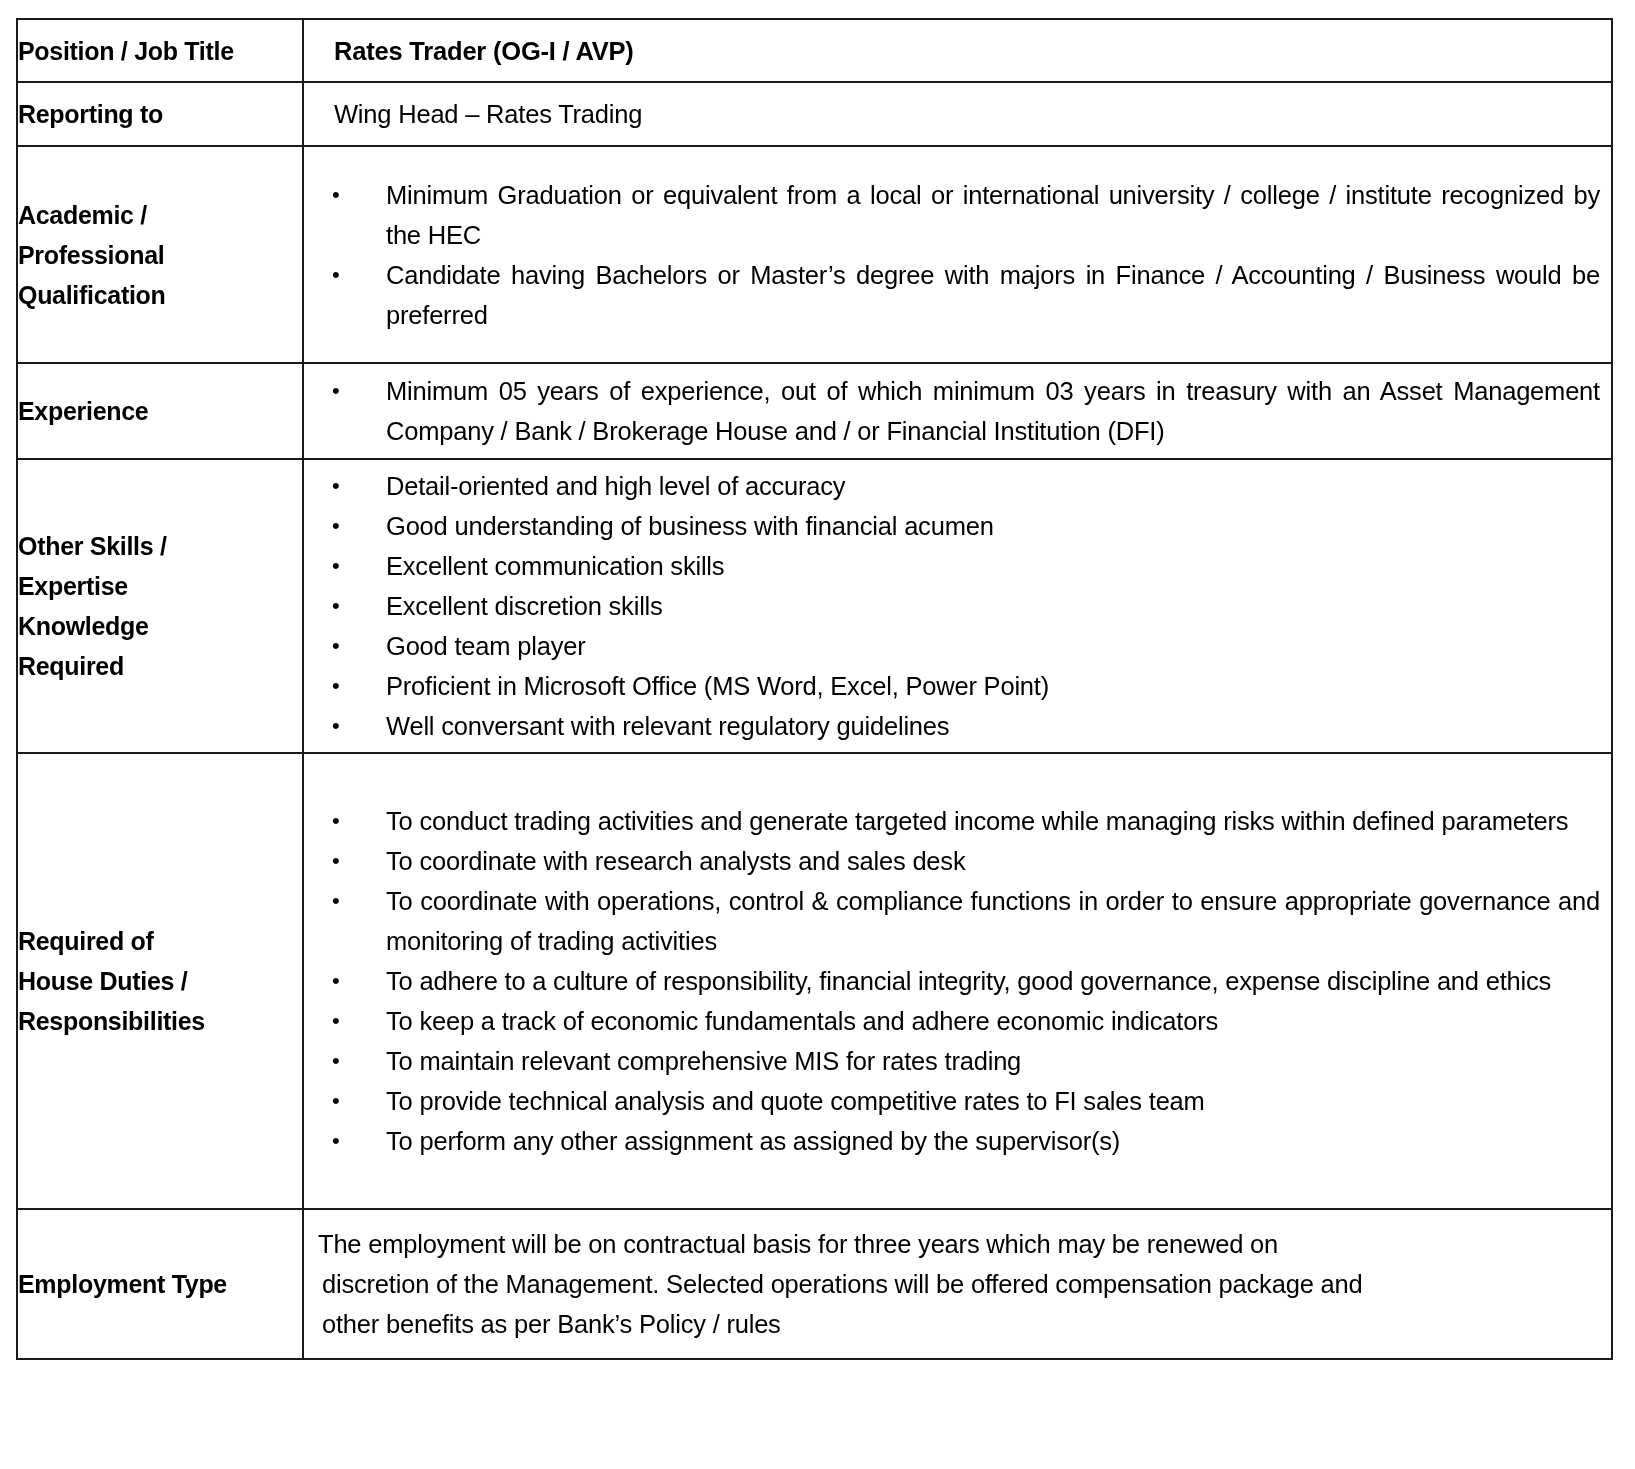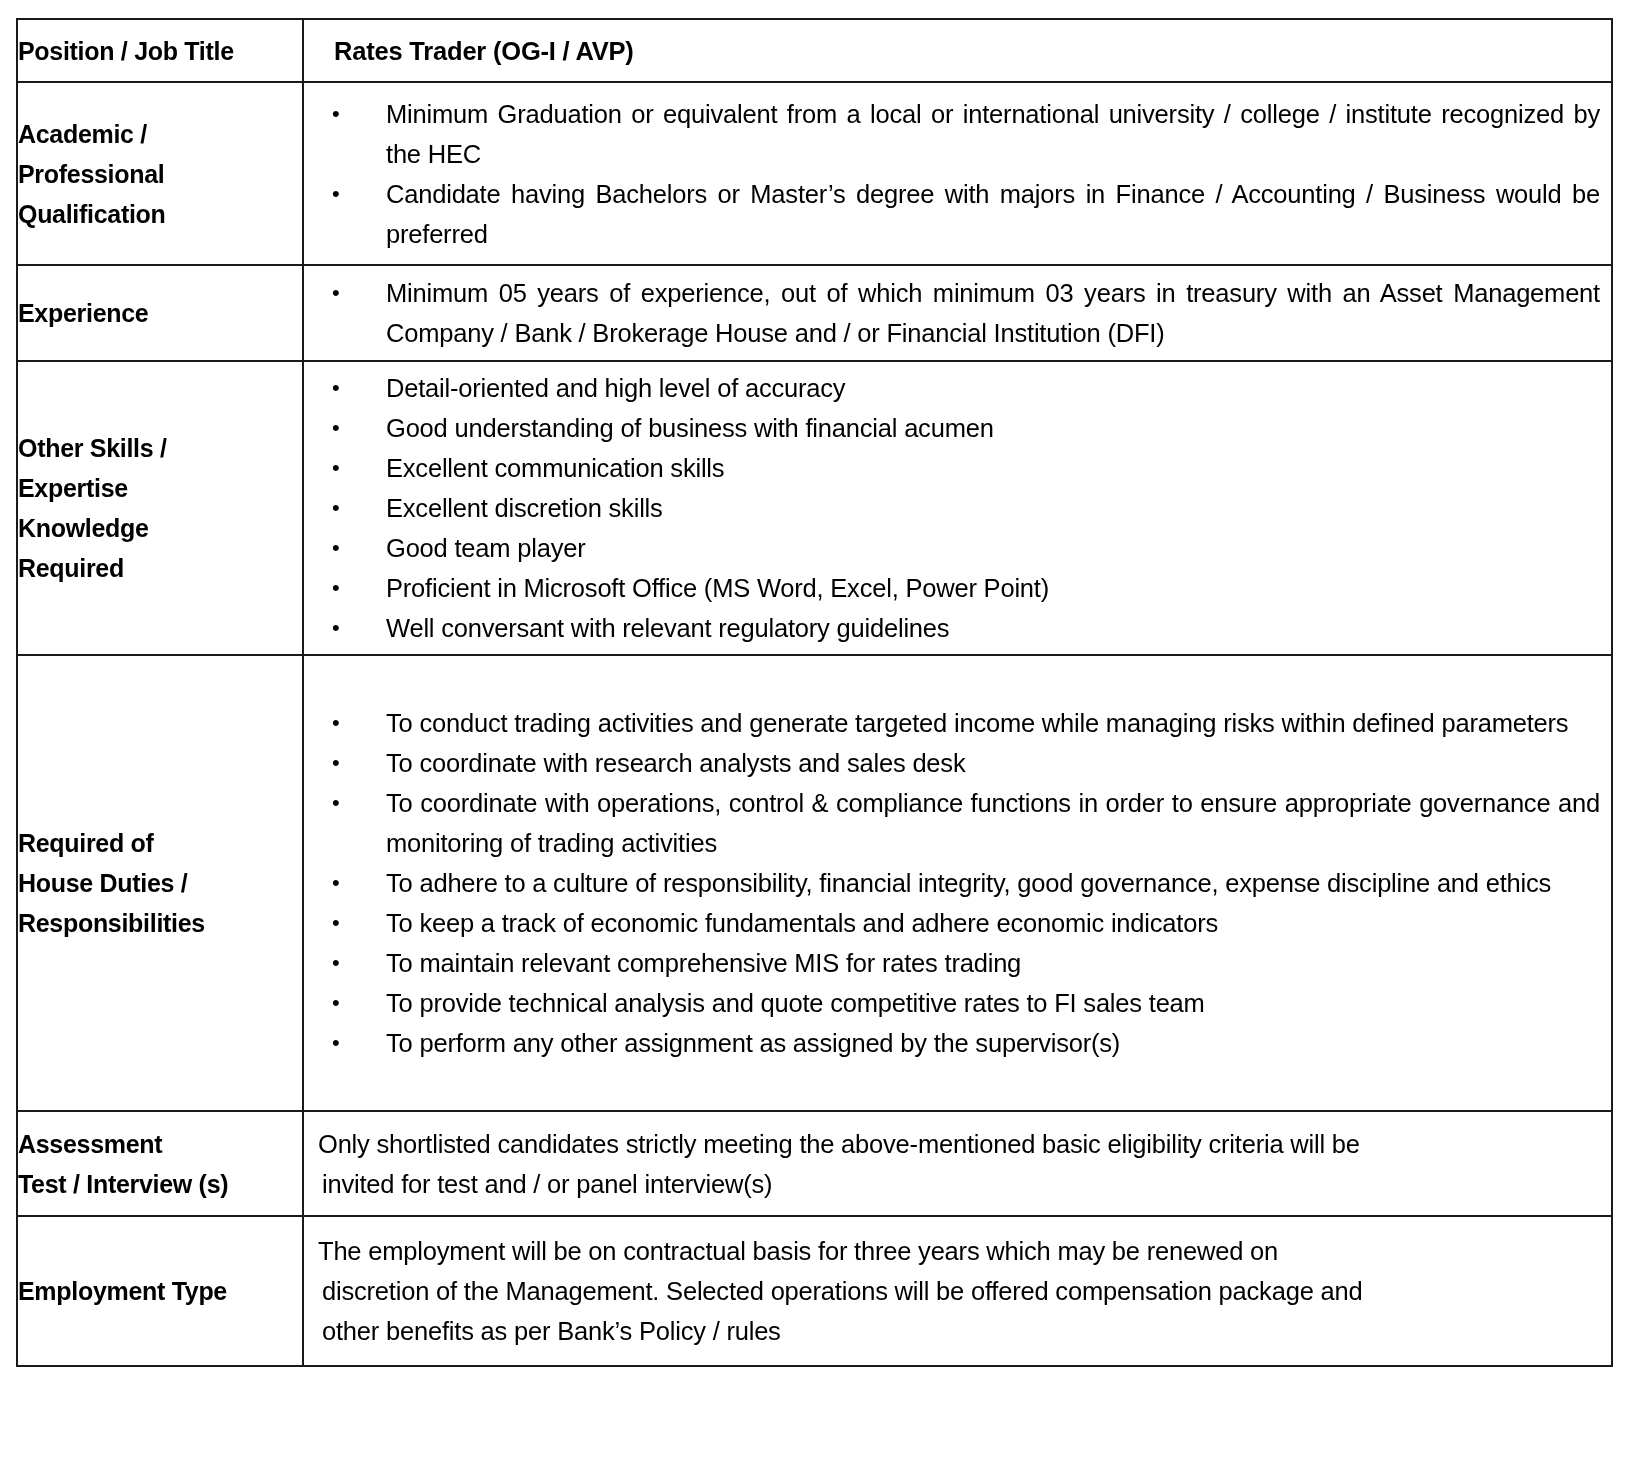--- a/index.html
+++ b/index.html
@@ -5,40 +5,44 @@
   html, body { margin: 0; padding: 0; background: #ffffff; }
   body { width: 1635px; height: 1469px; position: relative; overflow: hidden;
          font-family: "Liberation Sans", sans-serif; color: #000; }
   .jd-table { position: absolute; left: 16px; top: 18px; width: 1597px;
               border-collapse: collapse; table-layout: fixed; }
   .jd-table td { border: 2px solid #1a1a1a; vertical-align: middle; padding: 0; }
   .jd-table td.label { width: 284px; padding-left: 0; font-weight: bold;
                        font-size: 25px; line-height: 40px; letter-spacing: -0.3px; }
   .jd-table td.value { padding-left: 14px; padding-right: 11px; font-size: 25.5px;
                        line-height: 40px; letter-spacing: -0.2px; }
-  .r1 { height: 63px; } .r2 { height: 64px; } .r3 { height: 183px; }
+  .r1 { height: 63px; } .r2 { height: 64px; } .r3 { height: 217px; }
   .r4 { height: 96px; margin-left: 19px; } .r5 { height: 294px; } .r6 { height: 456px; }
   .r7 { height: 105px; } .r8 { height: 150px; }
   .title-val { font-weight: bold; padding-left: 30px !important; }
   .plain-val { padding-left: 30px !important; }
   ul.bullets { list-style: none; margin: 0; padding: 0; }
   ul.bullets li { position: relative; padding-left: 68px; text-align: justify; }
   ul.bullets li .dot { position: absolute; left: 14px; top: 0; font-size: 22px; }
   .para { padding-left: 10px; padding-right: 4px; }
   .para .line { display: block; white-space: nowrap; }
   .para .line.indent { padding-left: 4px; }
 </style>
 </head>
 <body>
 
 <table class="jd-table">
   <tbody>
     <tr class="r1">
       <td class="label">Position / Job Title</td>
       <td class="value title-val">Rates Trader (OG-I / AVP)</td>
+    </tr>
+    <tr class="r2">
+      <td class="label">Reporting to</td>
+      <td class="value plain-val">Wing Head – Rates Trading</td>
     </tr>
     <tr class="r3">
       <td class="label">
         <div>Academic /</div>
         <div>Professional</div>
         <div>Qualification</div>
       </td>
       <td class="value">
         <ul class="bullets">
           <li><span class="dot">•</span><span>Minimum Graduation or equivalent from a local or international university / college / institute recognized by the HEC</span></li>
@@ -85,30 +89,20 @@
           <li><span class="dot">•</span><span>To coordinate with research analysts and sales desk</span></li>
           <li><span class="dot">•</span><span>To coordinate with operations, control &amp; compliance functions in order to ensure appropriate governance and monitoring of trading activities</span></li>
           <li><span class="dot">•</span><span>To adhere to a culture of responsibility, financial integrity, good governance, expense discipline and ethics</span></li>
           <li><span class="dot">•</span><span>To keep a track of economic fundamentals and adhere economic indicators</span></li>
           <li><span class="dot">•</span><span>To maintain relevant comprehensive MIS for rates trading</span></li>
           <li><span class="dot">•</span><span>To provide technical analysis and quote competitive rates to FI sales team</span></li>
           <li><span class="dot">•</span><span>To perform any other assignment as assigned by the supervisor(s)</span></li>
         </ul>
       </td>
     </tr>
-    <tr class="r7">
-      <td class="label">
-        <div>Assessment</div>
-        <div>Test / Interview (s)</div>
-      </td>
-      <td class="value para">
-        <span class="line">Only shortlisted candidates strictly meeting the above-mentioned basic eligibility criteria will be</span>
-        <span class="line indent">invited for test and / or panel interview(s)</span>
-      </td>
-    </tr>
     <tr class="r8">
       <td class="label">Employment Type</td>
       <td class="value para">
         <span class="line">The employment will be on contractual basis for three years which may be renewed on</span>
         <span class="line indent">discretion of the Management. Selected operations will be offered compensation package and</span>
         <span class="line indent">other benefits as per Bank’s Policy / rules</span>
       </td>
     </tr>
   </tbody>
 </table>

